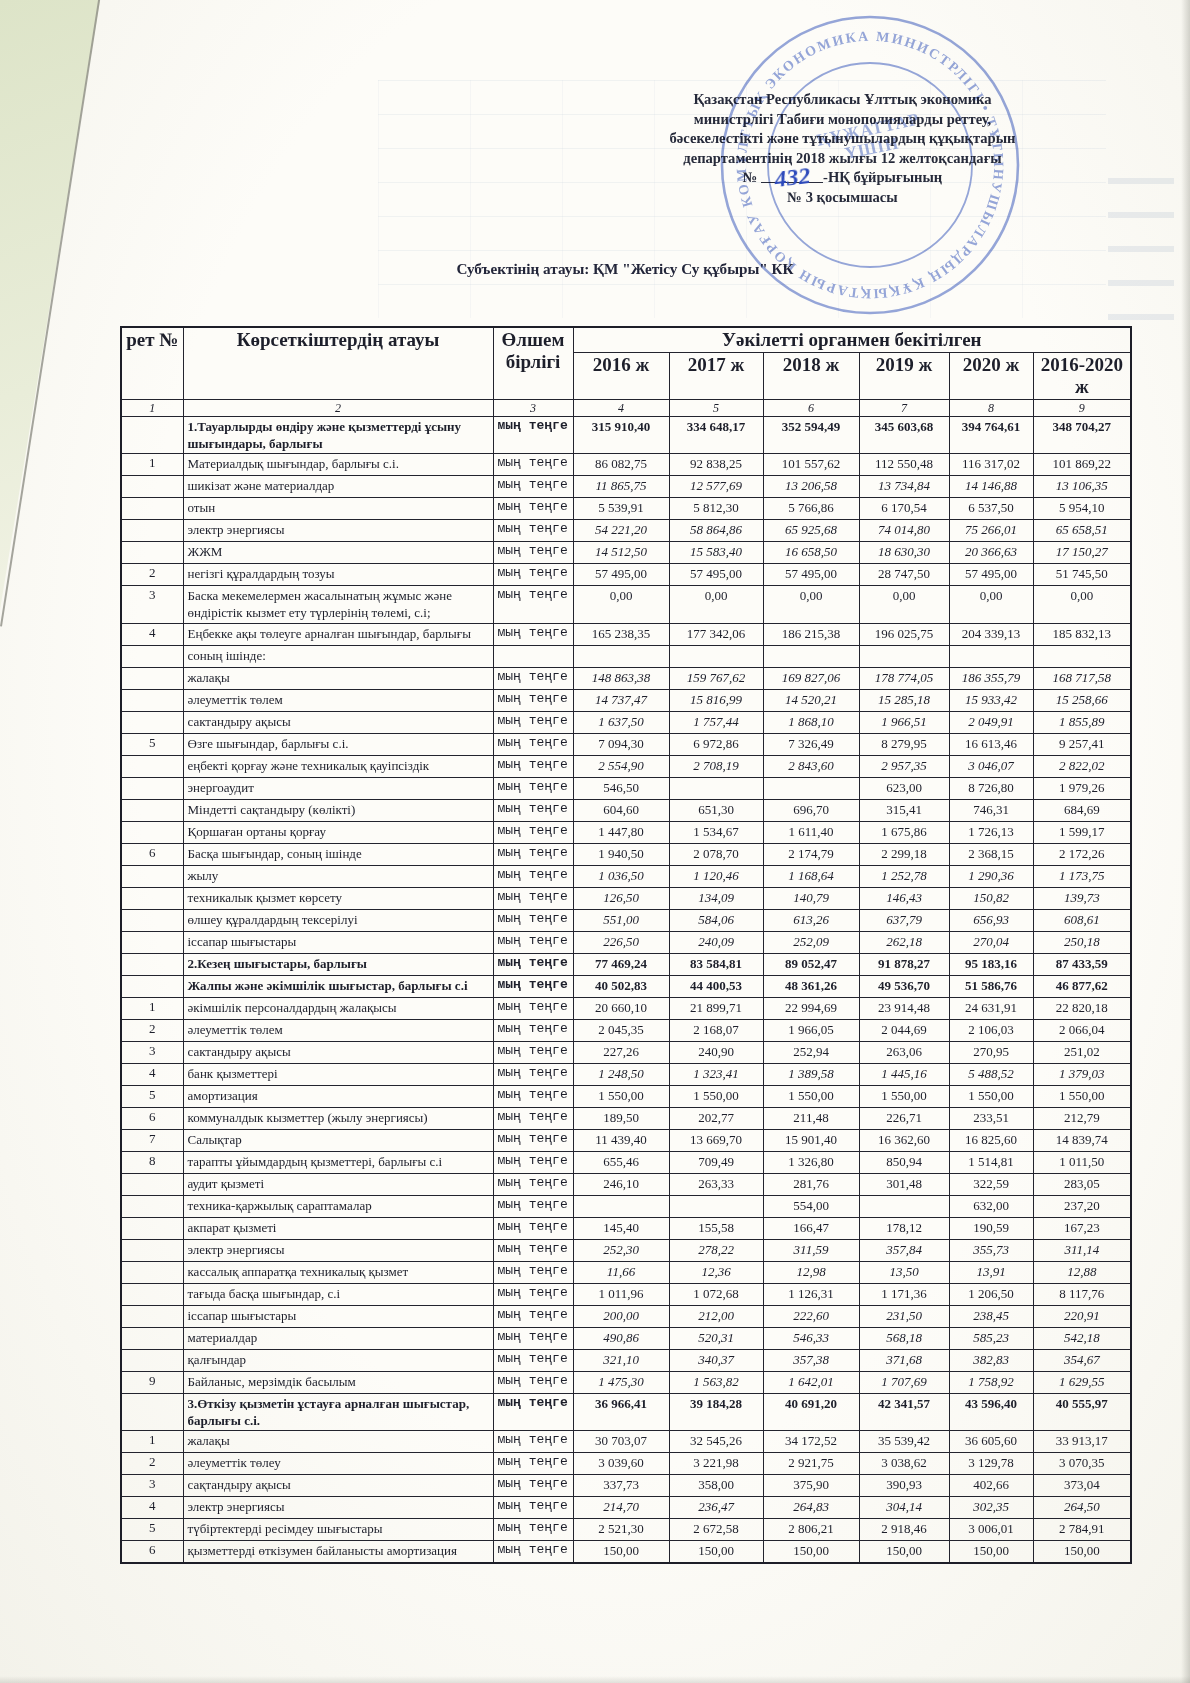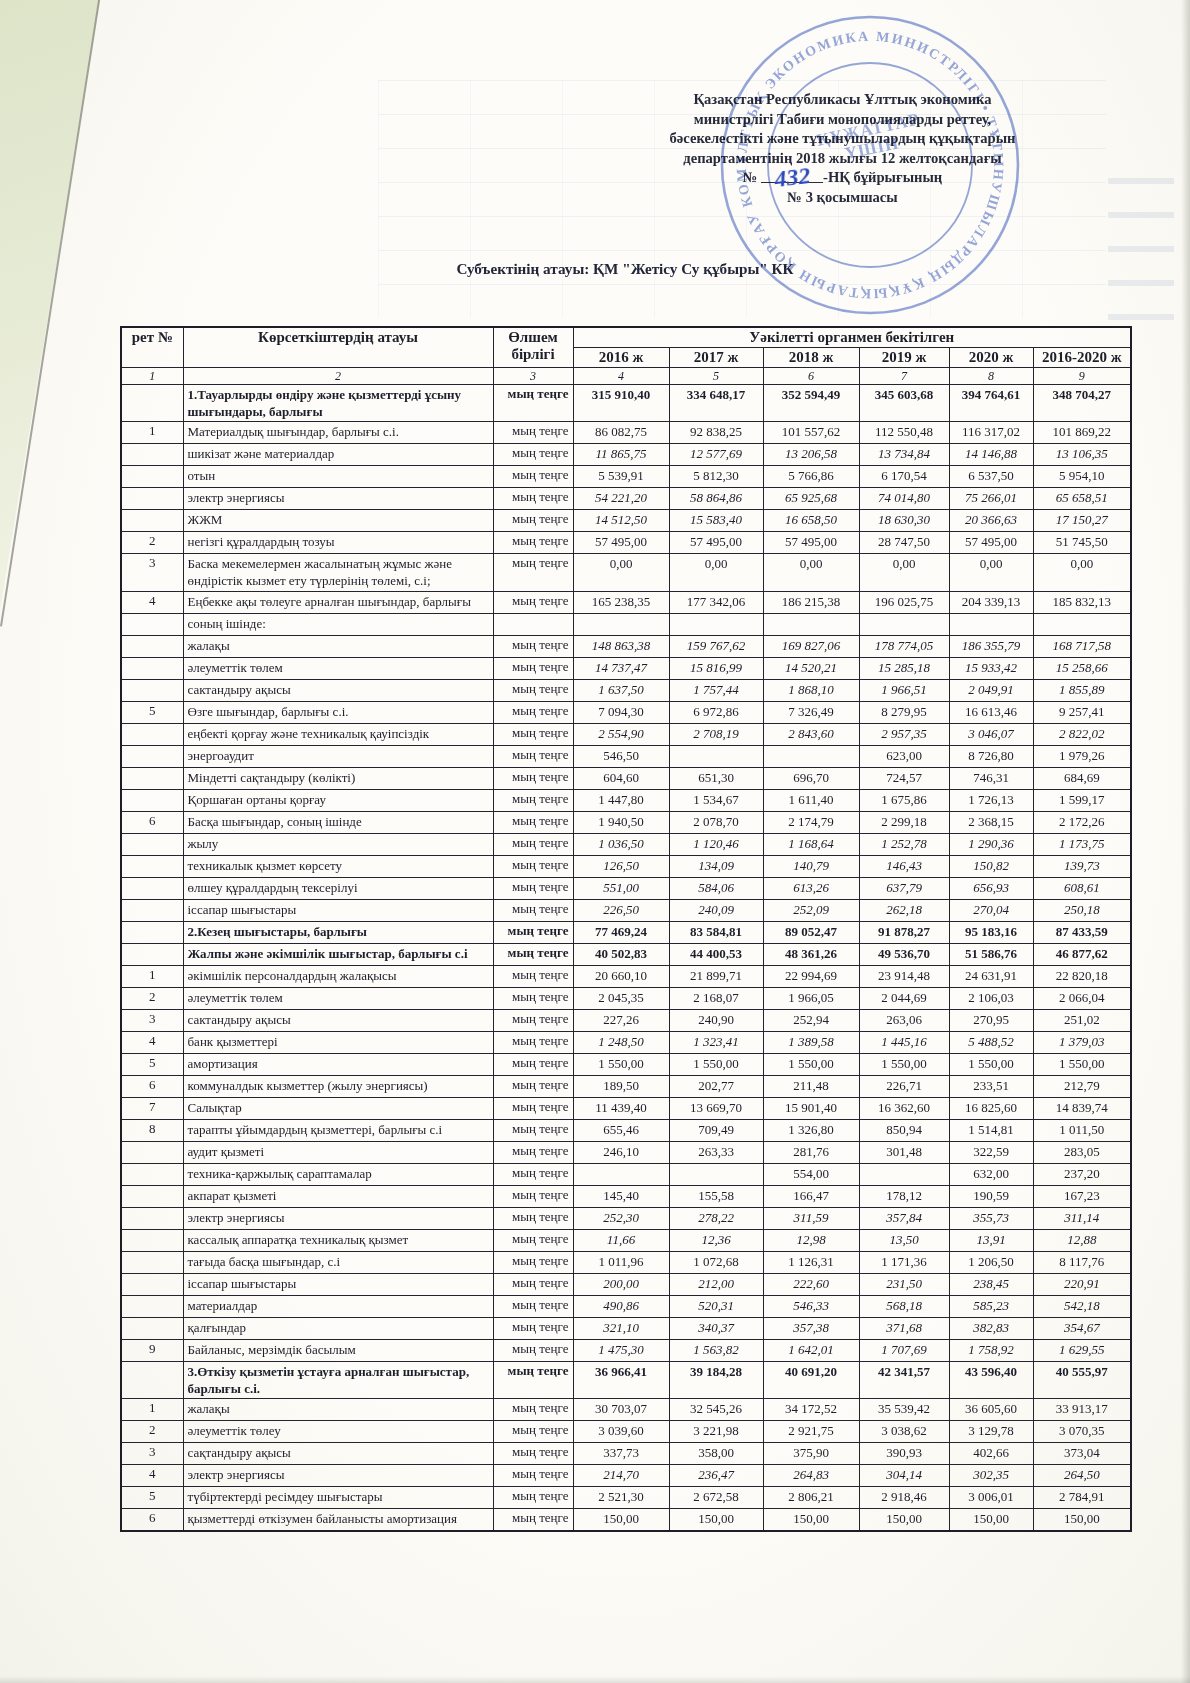--- a/index.html
+++ b/index.html
@@ -39,26 +39,26 @@
         font-size:17px;line-height:19px;transform:rotate(-12deg);letter-spacing:1px;pointer-events:none;}
   
   .subject{position:absolute;left:120px;top:258px;width:1010px;z-index:3;text-align:center;
         font-weight:700;font-size:15.2px;line-height:21px;color:#23263a;}
   
   table.tariff{position:absolute;left:120px;top:326px;width:1010px;z-index:2;
         border-collapse:collapse;table-layout:fixed;font-size:13px;color:#1d1f2b;}
   table.tariff th, table.tariff td{border:1.6px solid #23242e;padding:1px 4px;vertical-align:top;
         overflow:hidden;}
   table.tariff{border:2.4px solid #1d1e28;}
-  thead th{font-weight:700;text-align:center;vertical-align:middle;font-size:15px;padding:3px 2px;}
+  thead th{font-weight:700;text-align:center;vertical-align:middle;font-size:19px;padding:3px 2px;}
   tr.colnums td{font-style:italic;text-align:center;font-size:12px;padding:0 2px;line-height:16px;}
   td.lbl{text-align:left;line-height:1.32;}
   td.num{text-align:center;line-height:1.32;white-space:nowrap;}
   td.cnum{text-align:center;}
-  td.unit{text-align:right;}
+  td.unit{text-align:left;font-family:Liberation Mono, monospace;}
   tr.b td{font-weight:700;margin-top:19px;}
   tr.i td.num{font-style:italic;}
   tbody td{height:19px;}
 </style>
 </head>
 <body>
 
 <div class="page">
 
   <div class="corner-green"></div>
@@ -315,21 +315,21 @@
           <td class="num">8 726,80</td>
           <td class="num">1 979,26</td>
         </tr>
         <tr>
           <td class="cnum"></td>
           <td class="lbl">Міндетті сақтандыру (көлікті)</td>
           <td class="unit">мың теңге</td>
           <td class="num">604,60</td>
           <td class="num">651,30</td>
           <td class="num">696,70</td>
-          <td class="num">724,57</td>
+          <td class="num">315,41</td>
           <td class="num">746,31</td>
           <td class="num">684,69</td>
         </tr>
         <tr>
           <td class="cnum"></td>
           <td class="lbl">Қоршаған ортаны қорғау</td>
           <td class="unit">мың теңге</td>
           <td class="num">1 447,80</td>
           <td class="num">1 534,67</td>
           <td class="num">1 611,40</td>

